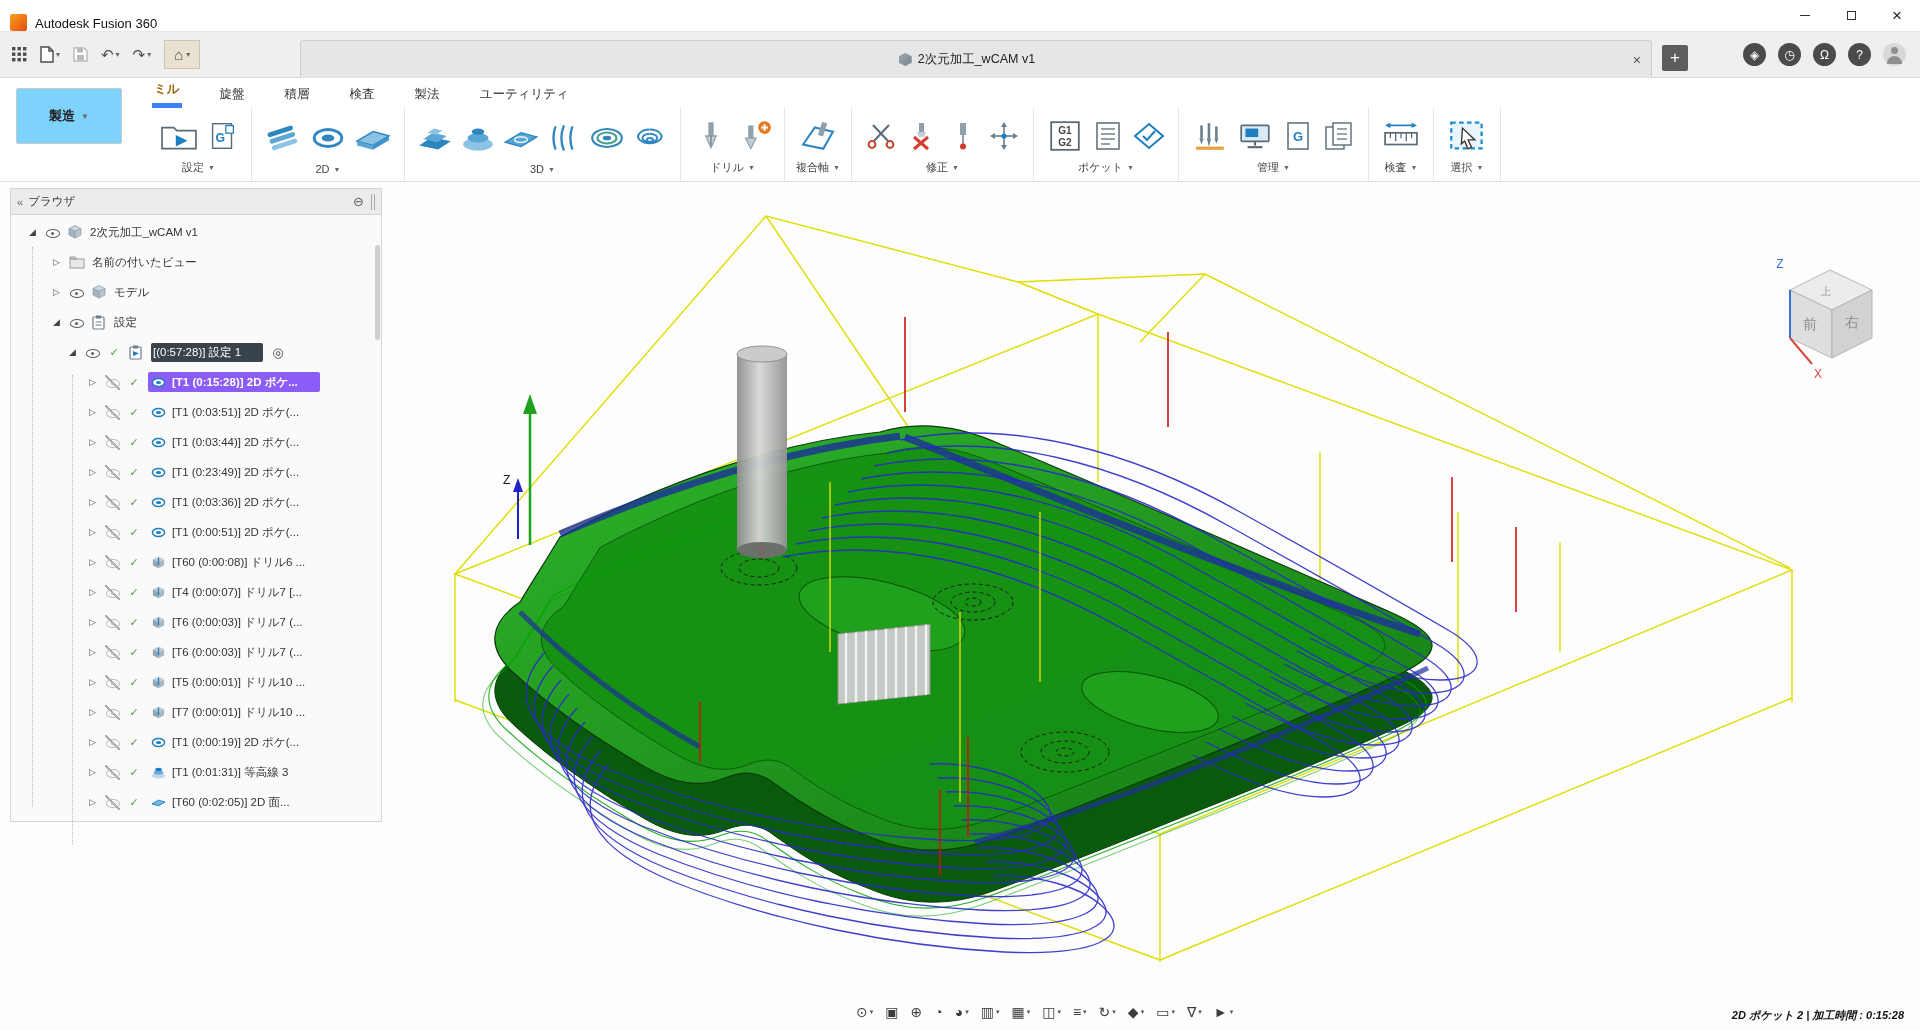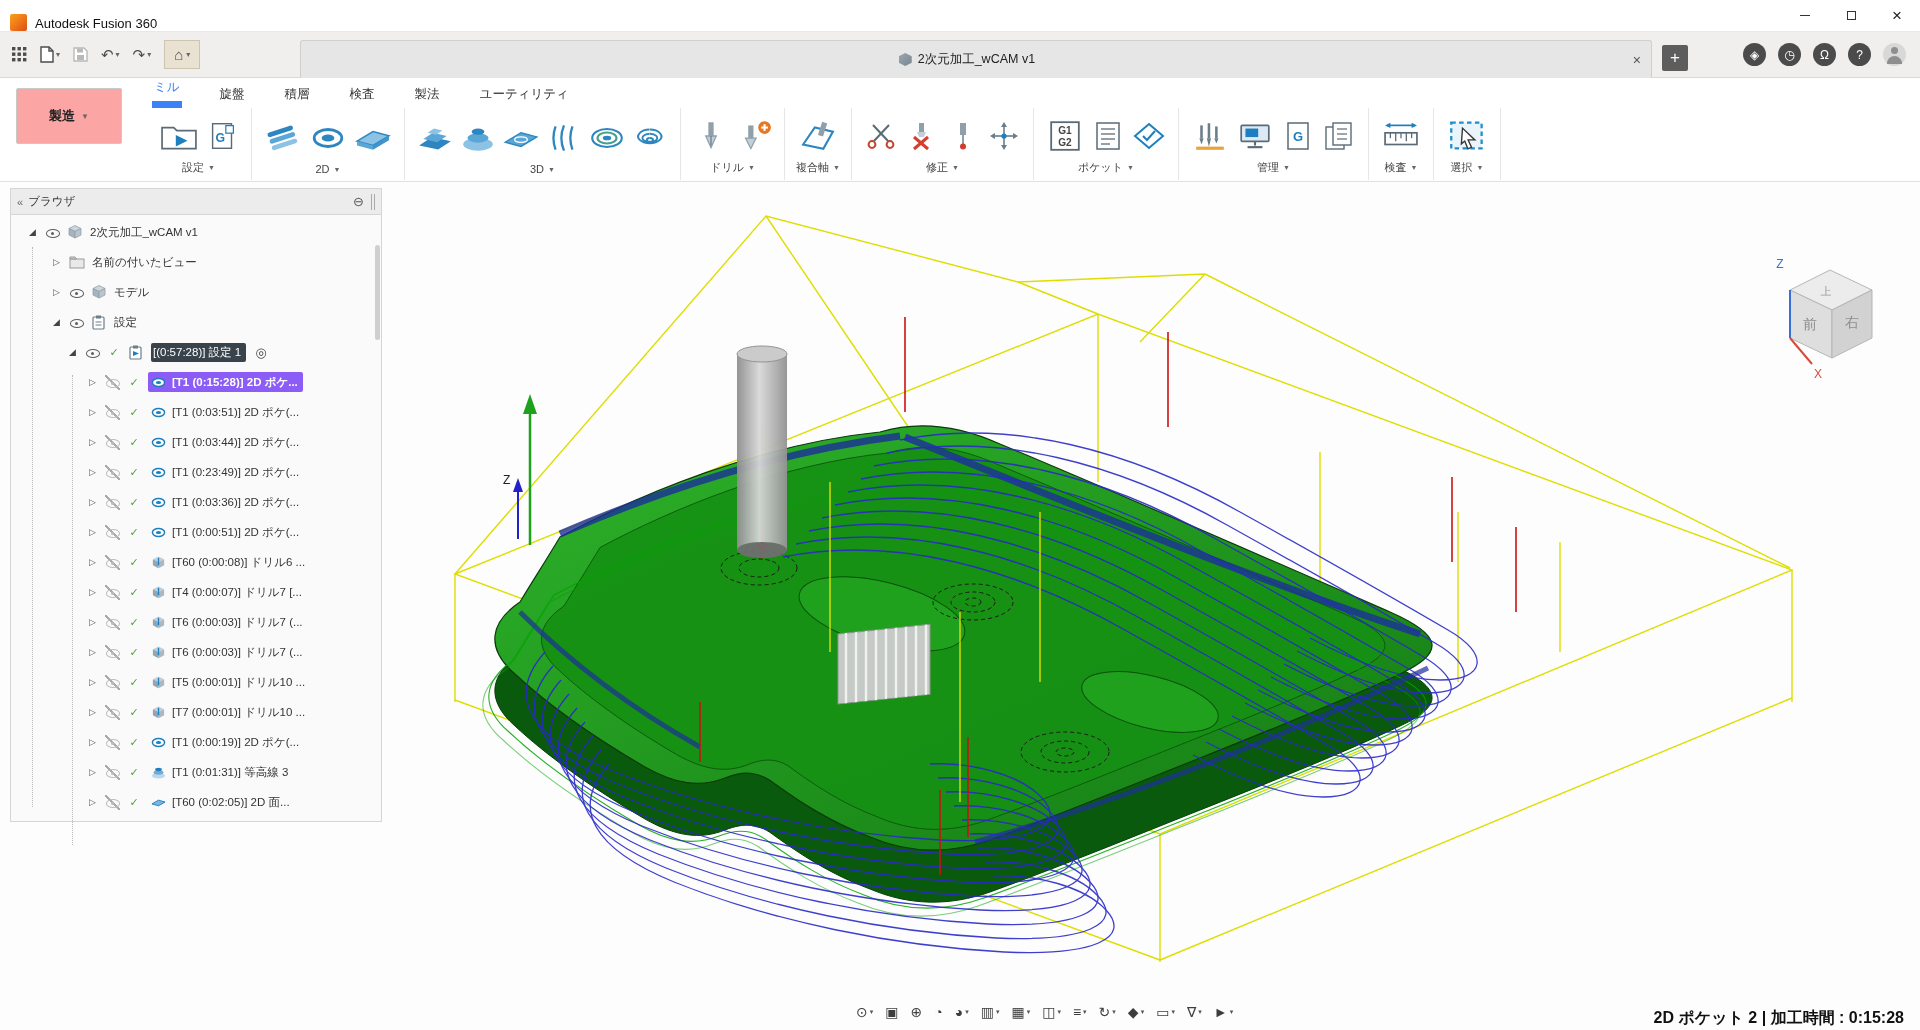--- a/index.html
+++ b/index.html
@@ -29,24 +29,24 @@
   .tab-close{color:#555;font-size:14px;margin-left:10px;}
   .newtab-btn{position:absolute;left:1662px;top:13px;width:26px;height:26px;background:#5d5d5d;color:#fff;font-size:17px;display:flex;align-items:center;justify-content:center;border-radius:2px;}
   .qat-right{position:absolute;right:14px;display:flex;align-items:center;gap:12px;}
   .circ-icon{width:23px;height:23px;border-radius:50%;background:#4b4b4b;color:#fff;font-size:12px;display:flex;align-items:center;justify-content:center;}
   .avatar{background:#d8d8d8;position:relative;}
   .avatar::before{content:"";position:absolute;top:4px;left:8px;width:7px;height:7px;border-radius:50%;background:#8e8e8e;}
   .avatar::after{content:"";position:absolute;bottom:2px;left:4px;width:15px;height:8px;border-radius:8px 8px 0 0;background:#8e8e8e;}
 
   
   .ribbon{height:104px;background:#fff;border-bottom:1px solid #e0e0e0;position:relative;}
-  .workspace-btn{position:absolute;left:16px;top:10px;width:106px;height:56px;border:1px solid #c9c9c9;border-radius:2px;background:#fca5a5;display:flex;align-items:center;justify-content:center;gap:6px;font-size:13px;font-weight:bold;color:#222;}
+  .workspace-btn{position:absolute;left:16px;top:10px;width:106px;height:56px;border:1px solid #c9c9c9;border-radius:2px;background:#7dd3fc;display:flex;align-items:center;justify-content:center;gap:6px;font-size:13px;font-weight:bold;color:#222;}
   .rtabs{margin-left:152px;height:30px;display:flex;align-items:flex-end;gap:36px;font-size:12.5px;color:#333;}
   .rtab{padding:4px 2px 5px;}
-  .rtab.active{color:#3b82f6;font-weight:normal;border-bottom:7px solid #3b82f6;}
+  .rtab.active{color:#a16207;font-weight:bold;border-bottom:5px solid #3b82f6;}
   .rgroups{margin-left:146px;height:72px;display:flex;}
   .rgroup{display:flex;flex-direction:column;align-items:center;justify-content:space-between;padding:4px 11px 3px;border-right:1px solid #e6e6e6;}
   .ric-row{display:flex;align-items:center;gap:5px;flex:1;}
   .ric{display:flex;align-items:center;justify-content:center;}
   .rlabel{font-size:11px;color:#444;display:flex;align-items:center;gap:4px;padding-bottom:2px;}
   .rlabel .qat-caret{font-size:7px;}
 
   
   .canvas{position:relative;width:1920px;height:848px;background:#fdfdfd;}
   .scene{position:absolute;left:0;top:0;}
@@ -70,32 +70,32 @@
   .eye{width:15px;height:15px;position:relative;}
   .eye::before{content:"";position:absolute;left:1px;top:4.5px;width:12px;height:6.5px;border:1.3px solid #5f5f5f;border-radius:50%;}
   .eye::after{content:"";position:absolute;left:6px;top:7px;width:3.2px;height:3.2px;background:#5f5f5f;border-radius:50%;}
   .eye.off::before{border-color:#bdbdbd;}
   .eye.off::after{background:#bdbdbd;}
   .eye.off{background:linear-gradient(45deg,transparent 46%,#a9a9a9 46%,#a9a9a9 54%,transparent 54%);}
   .chk{width:14px;height:14px;color:#4d9e3a;font-weight:bold;font-size:11px;}
   .chk::before{content:"✓";}
   .oi{width:16px;height:16px;}
   .tlabel{white-space:nowrap;overflow:hidden;}
-  .pill{display:inline-flex;align-items:center;gap:6px;padding:2px 5px 2px 2px;border-radius:2px;max-width:218px;}
+  .pill{display:inline-flex;align-items:center;gap:6px;padding:2px 22px 2px 2px;border-radius:2px;max-width:218px;}
   .pill.dark{background:#38434b;color:#fff;}
   .pill.sel{background:#8b5cf6;color:#fff;font-weight:bold;}
   .target-icon{color:#444;font-size:13px;margin-left:2px;}
   .guide{position:absolute;border-left:1px dotted #b8b8b8;width:0;}
   .scrollthumb{position:absolute;right:1px;top:30px;width:5px;height:95px;background:#cfcfcf;border-radius:3px;}
 
   
   .navbar{position:absolute;left:852px;top:820px;display:flex;align-items:center;gap:4px;}
   .nav-btn{display:flex;align-items:center;gap:2px;padding:2px 4px;color:#3d3d3d;font-size:14px;}
   .nav-caret{font-size:7px;color:#555;}
-  .statusbar{position:absolute;right:16px;top:826px;font-size:16px;font-weight:bold;color:#111;}
+  .statusbar{position:absolute;right:16px;top:826px;font-size:11px;font-weight:bold;color:#111;font-style:italic;}
 
   svg text{font-family:"Liberation Sans","DejaVu Sans",sans-serif;}
 </style>
 </head>
 <body>
 
 <div class="titlebar">
   <div class="fusion-logo"></div>
   <div class="app-title">Autodesk Fusion 360</div>
   <div class="win-controls">

